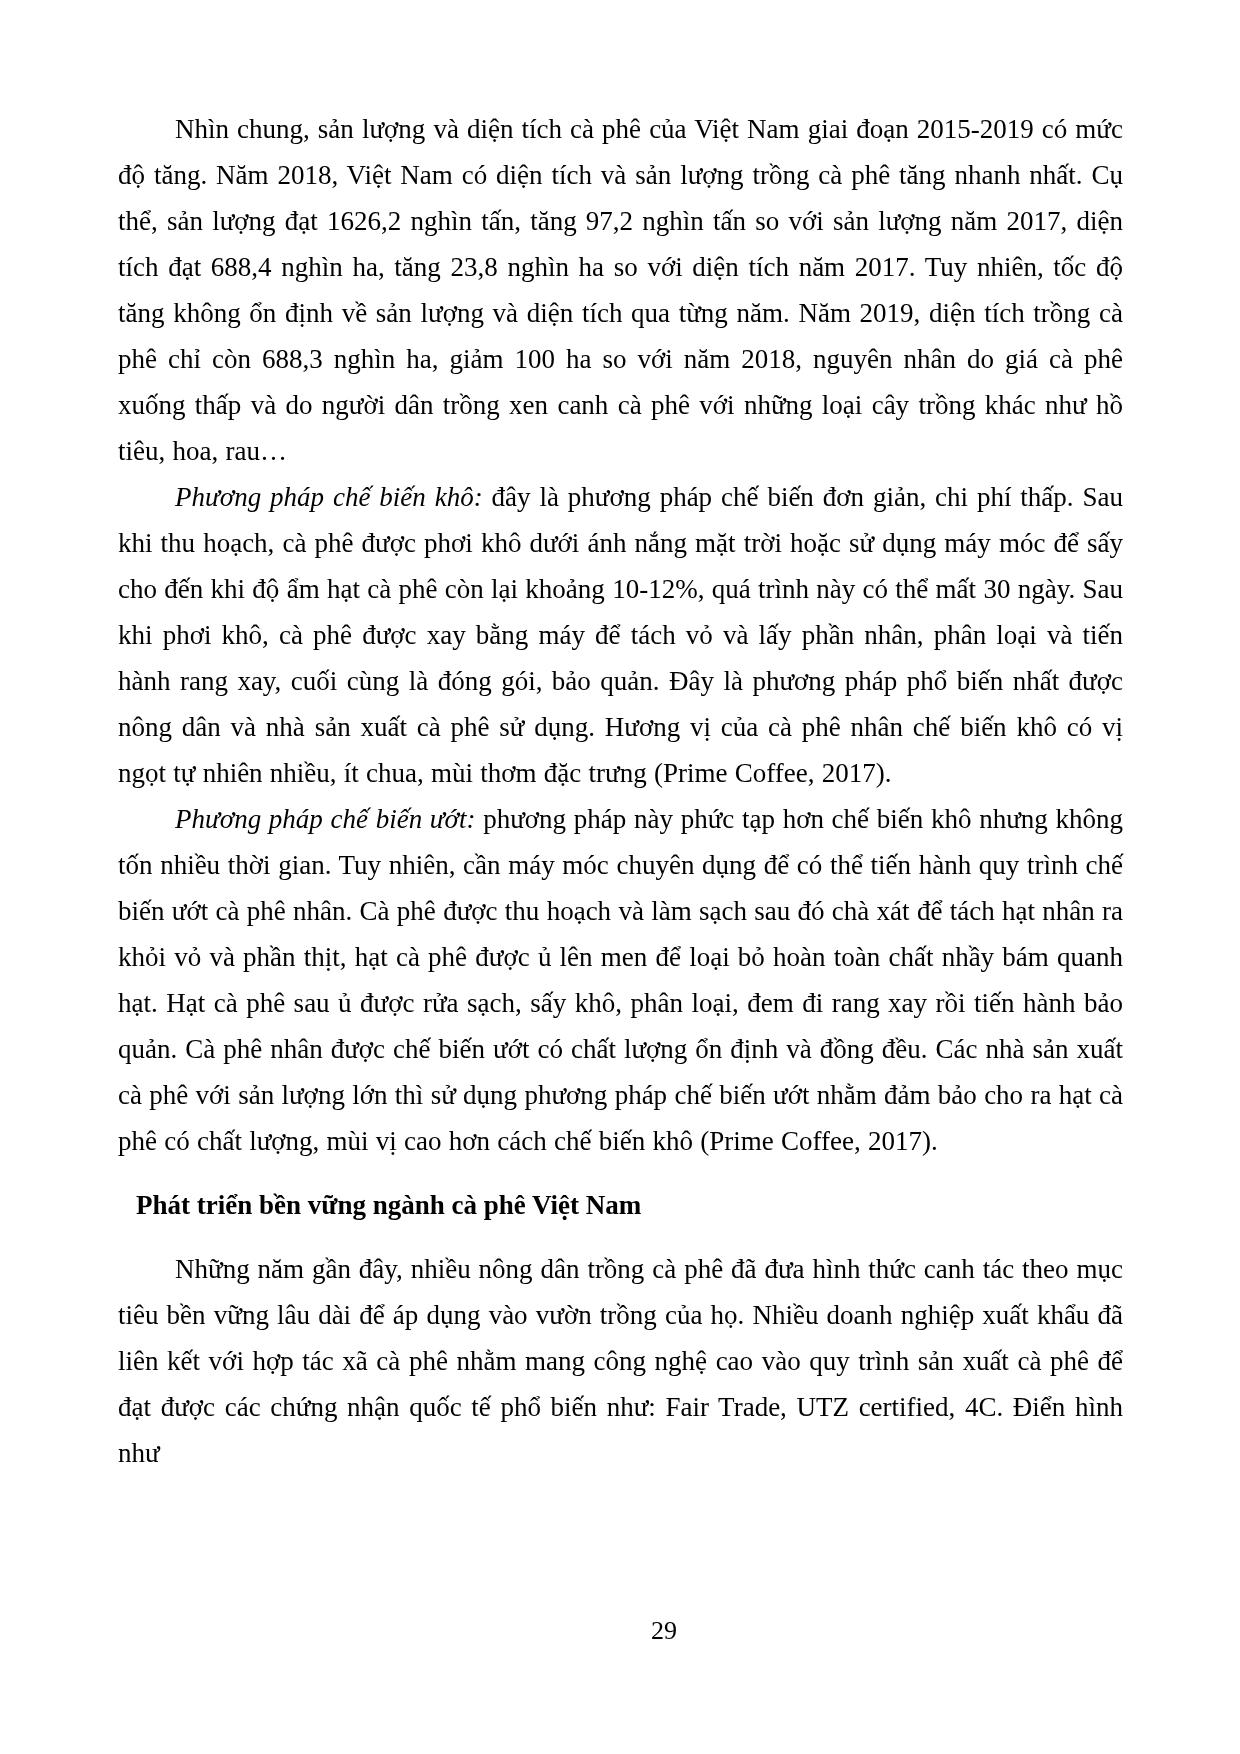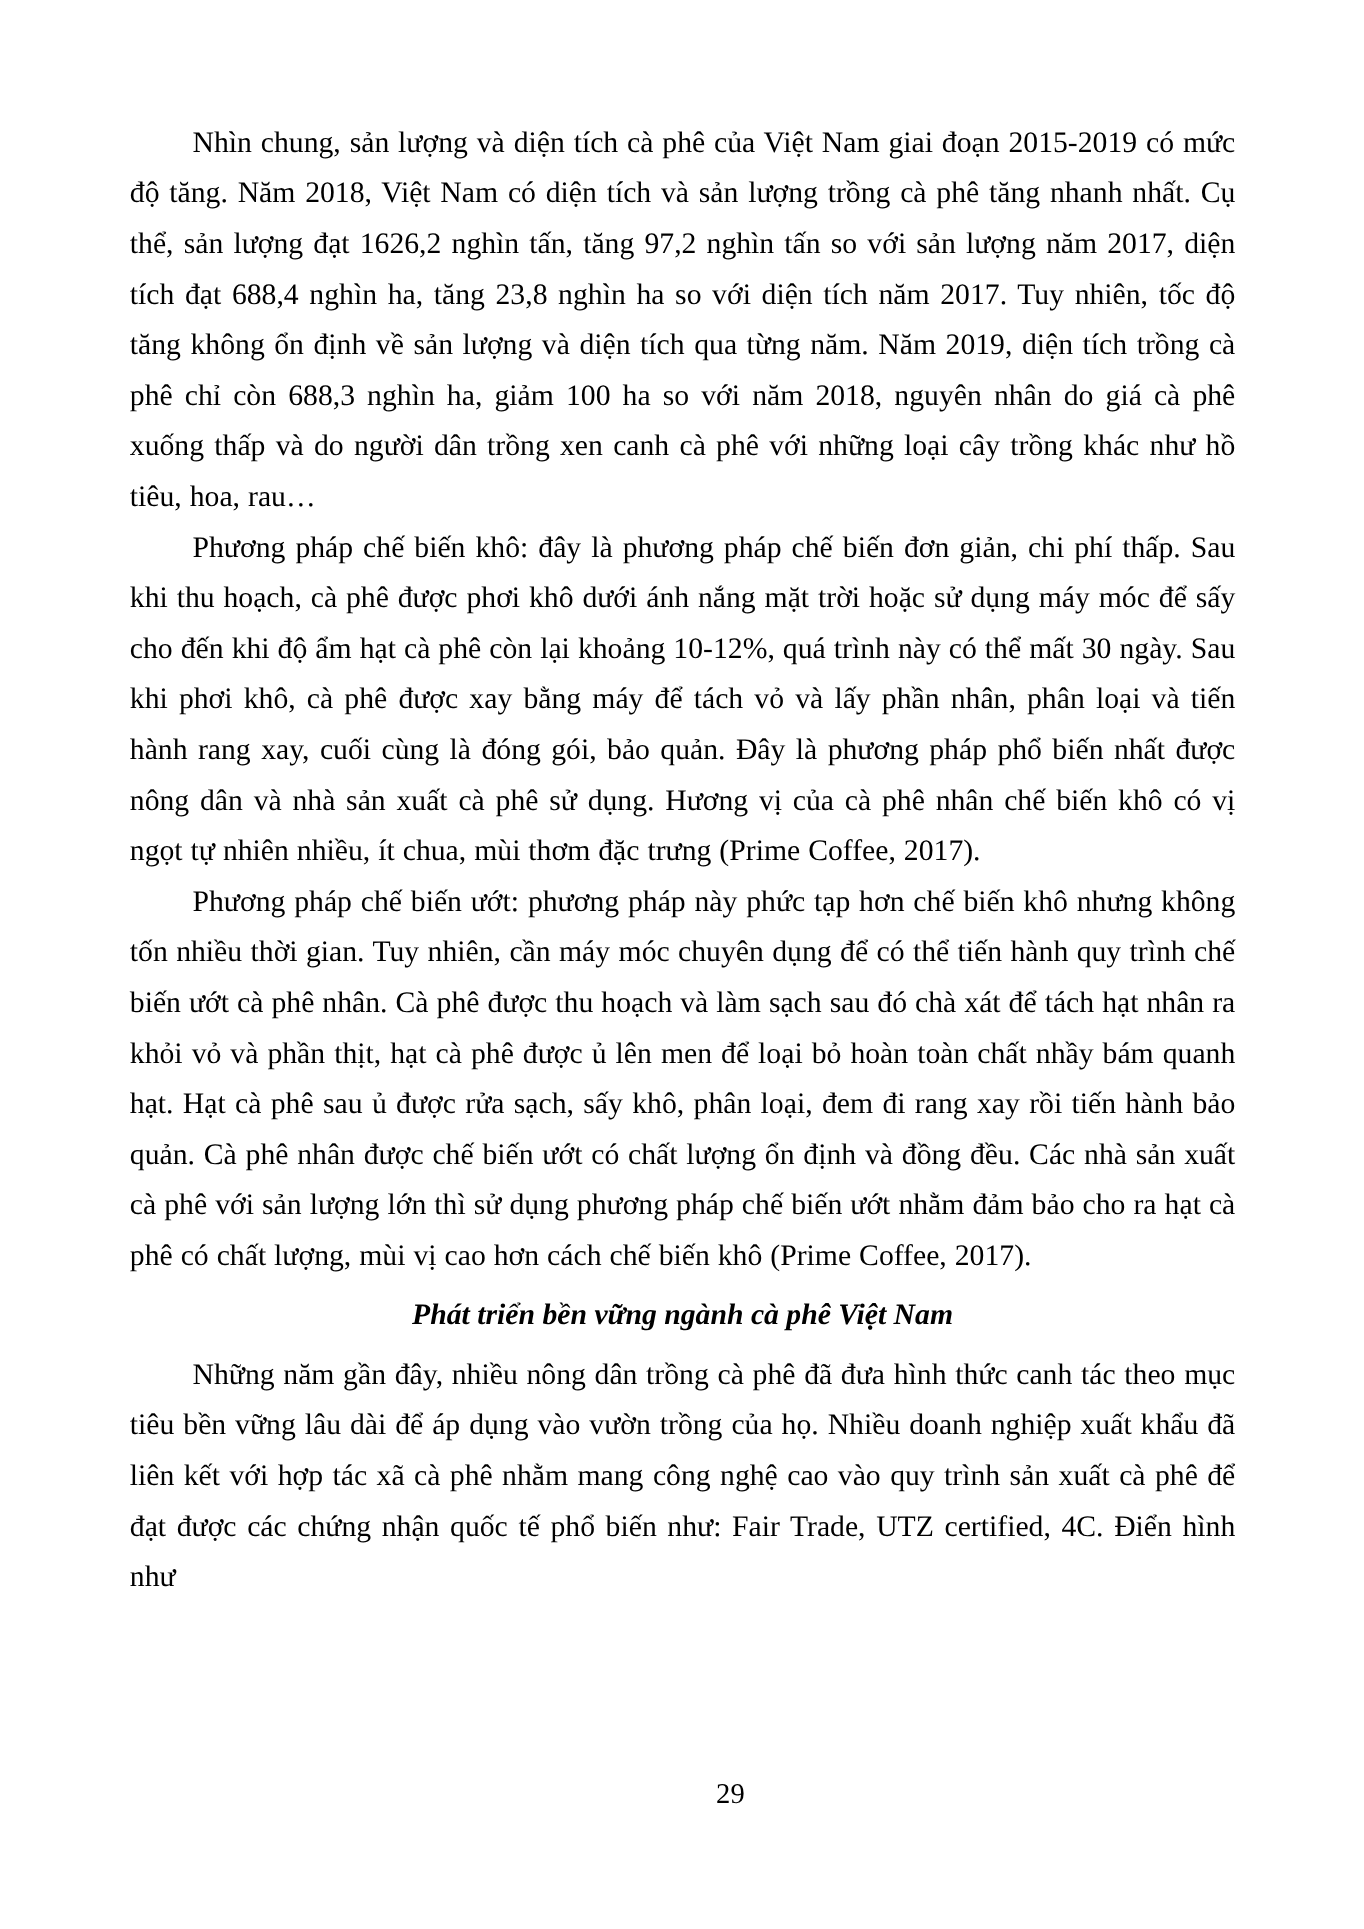--- a/index.html
+++ b/index.html
@@ -24,28 +24,28 @@
   }
   .para {
     margin: 0;
     font-size: 27px;
     line-height: 46px;
     text-align: justify;
     text-indent: 57px;
     word-spacing: 0.5px;
   }
   .para .lead-italic {
+    font-style: italic;
   }
   .heading {
-    margin: 8px;
+    margin: 18px;
     font-size: 27px;
     line-height: 46px;
     font-weight: bold;
-    font-style: italic;
-    text-align: center;
+    text-align: left;
     text-indent: 0;
   }
   .page-number {
     position: absolute;
     bottom: 92px;
     left: 0;
     width: 100%;
     text-align: center;
     font-size: 26px;
     line-height: 30px;

